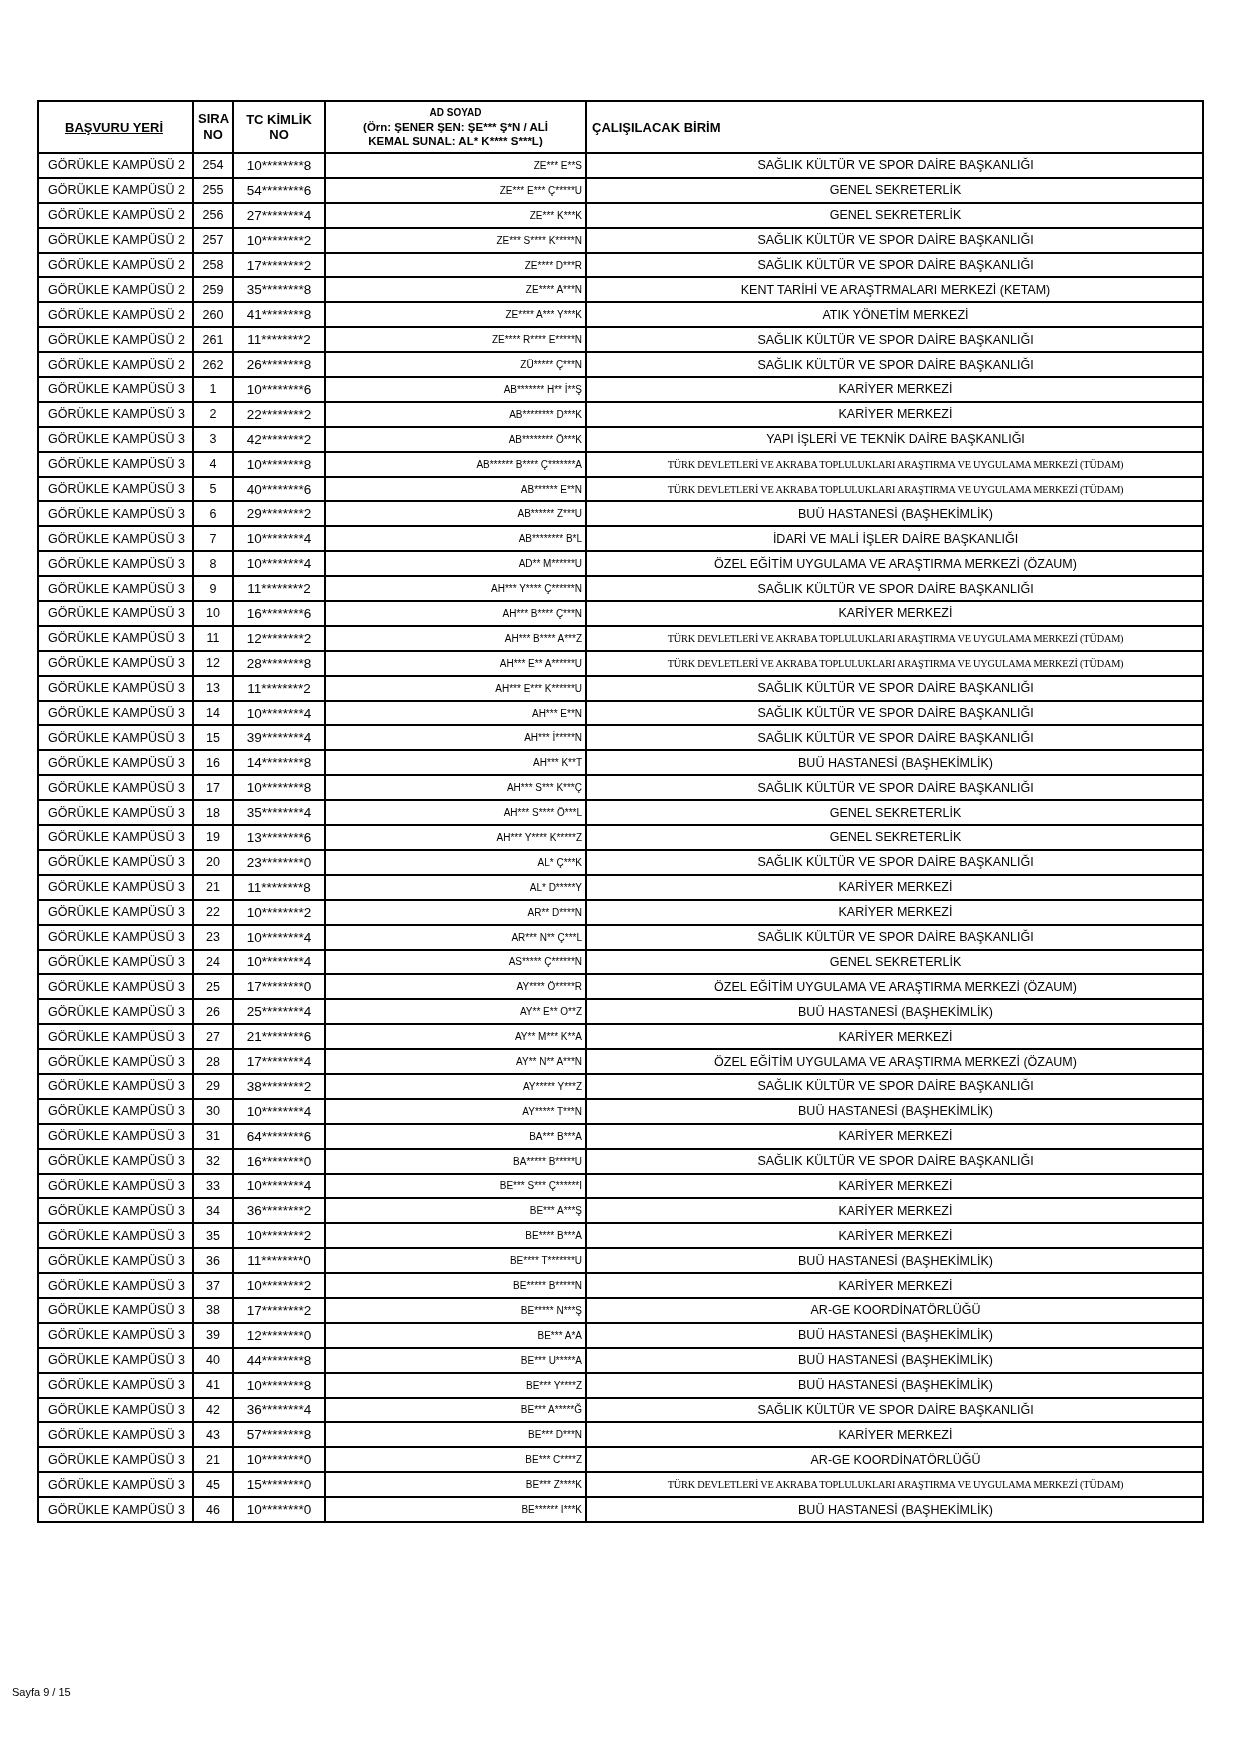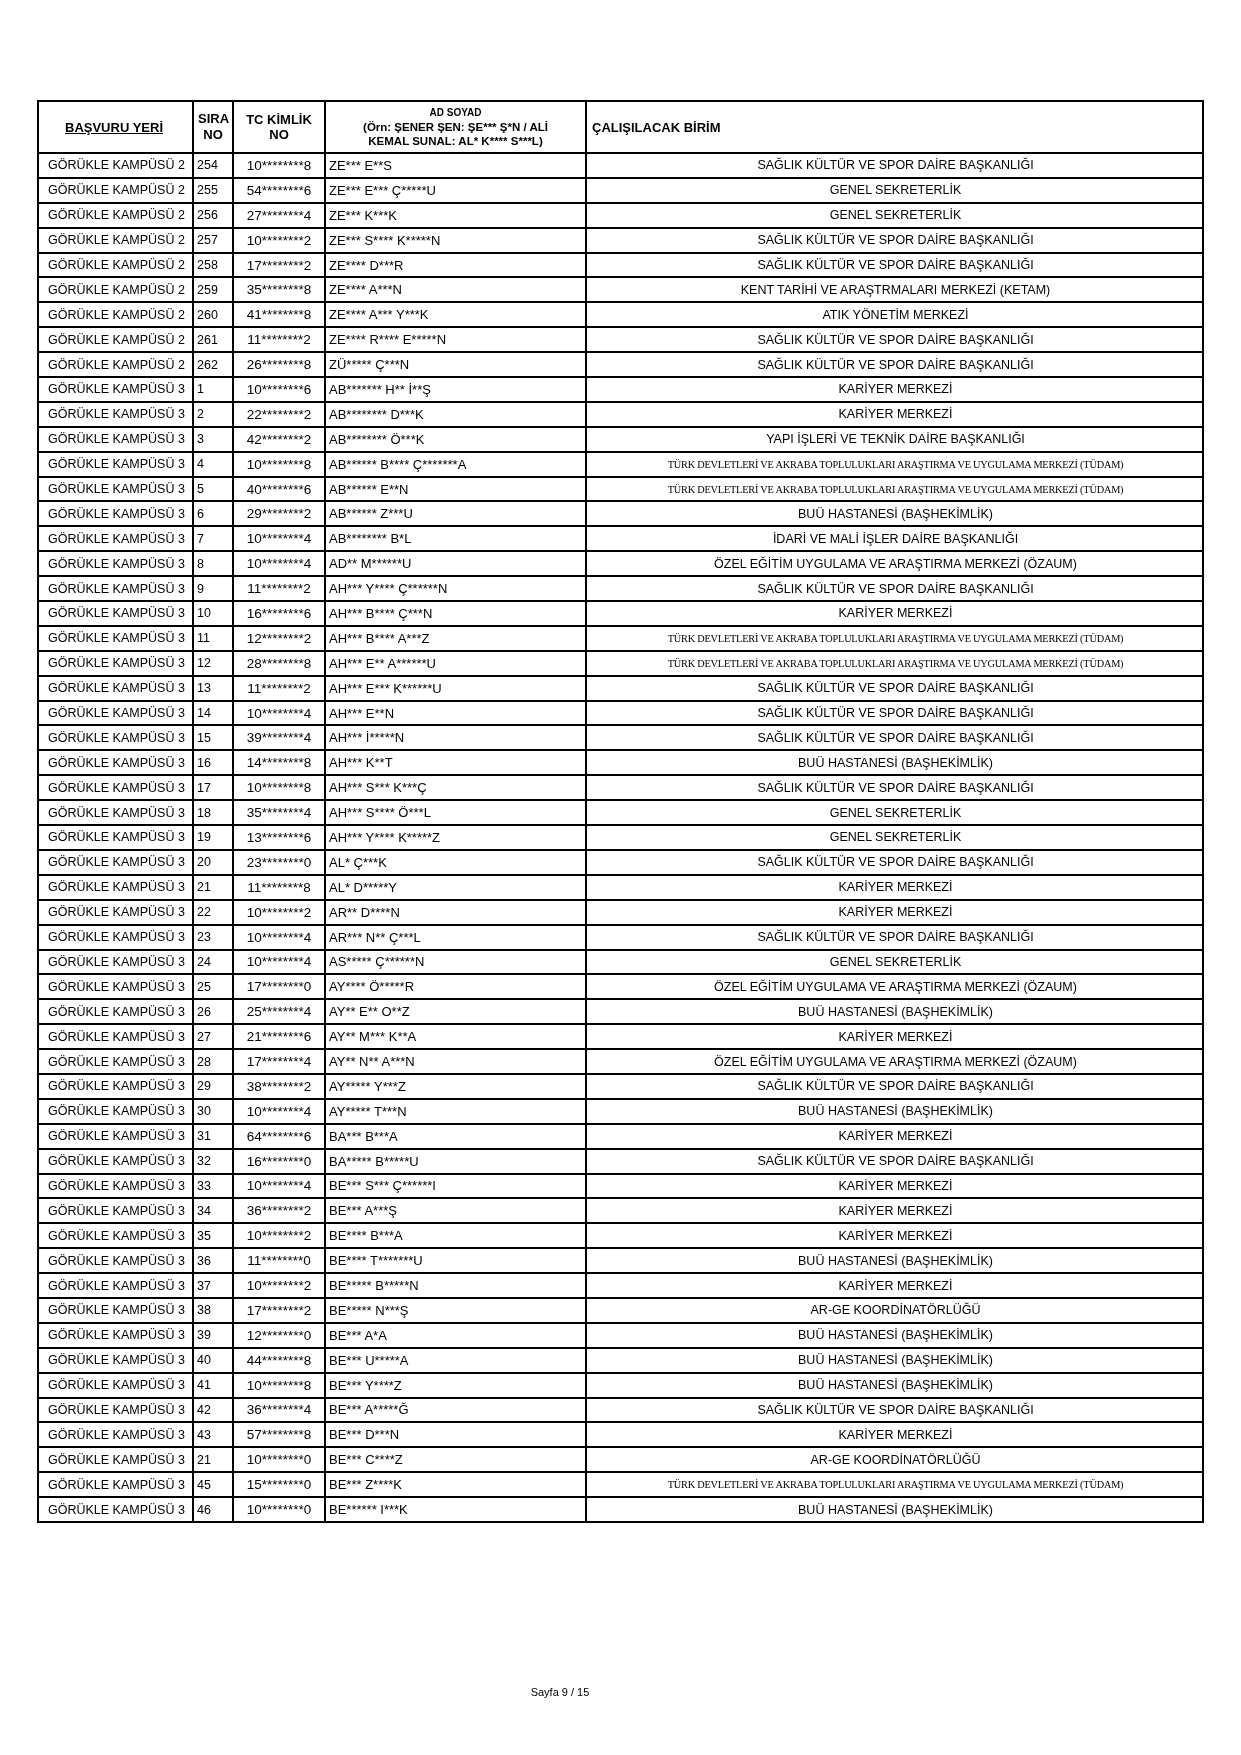--- a/index.html
+++ b/index.html
@@ -36,34 +36,34 @@
   th.h-ad    { width: 261px; text-align: center; font-size: 11.5px; line-height: 1.3; }
   th.h-birim { text-align: left; padding-left: 5px; }
   .h-ad .ad-title { font-size: 10px; }
 
   .page-table td {
     height: 24.9px;
     white-space: nowrap;
     padding: 0 3px;
   }
   td.c-yer   { font-size: 12.5px; text-align: left; padding-left: 9px; }
-  td.c-sira  { font-size: 12.5px; text-align: left; margin-left: 48px; }
+  td.c-sira  { font-size: 12.5px; text-align: center; margin-left: 48px; }
   td.c-tc    { font-size: 13.5px; text-align: center; }
-  td.c-ad    { font-size: 13px; text-align: left; }
+  td.c-ad    { font-size: 10px; text-align: right; }
   td.c-birim { font-size: 12.5px; text-align: center; padding-left: 5px; }
   td.c-birim.condensed { font-size: 10.3px; letter-spacing: -0.2px; font-family: Liberation Serif, serif; }
 
   .page-footer {
     position: absolute;
     top: 1686px;
     left: 0;
     width: 1120px;
-    text-align: center;
     font-size: 11px;
     color: #000;
+    padding-left: 12px;
   }
 </style>
 </head>
 <body>
 
 <table class="page-table">
   <thead>
     <tr>
       <th class="h-yer">BAŞVURU YERİ</th>
       <th class="h-sira">SIRA NO</th>

